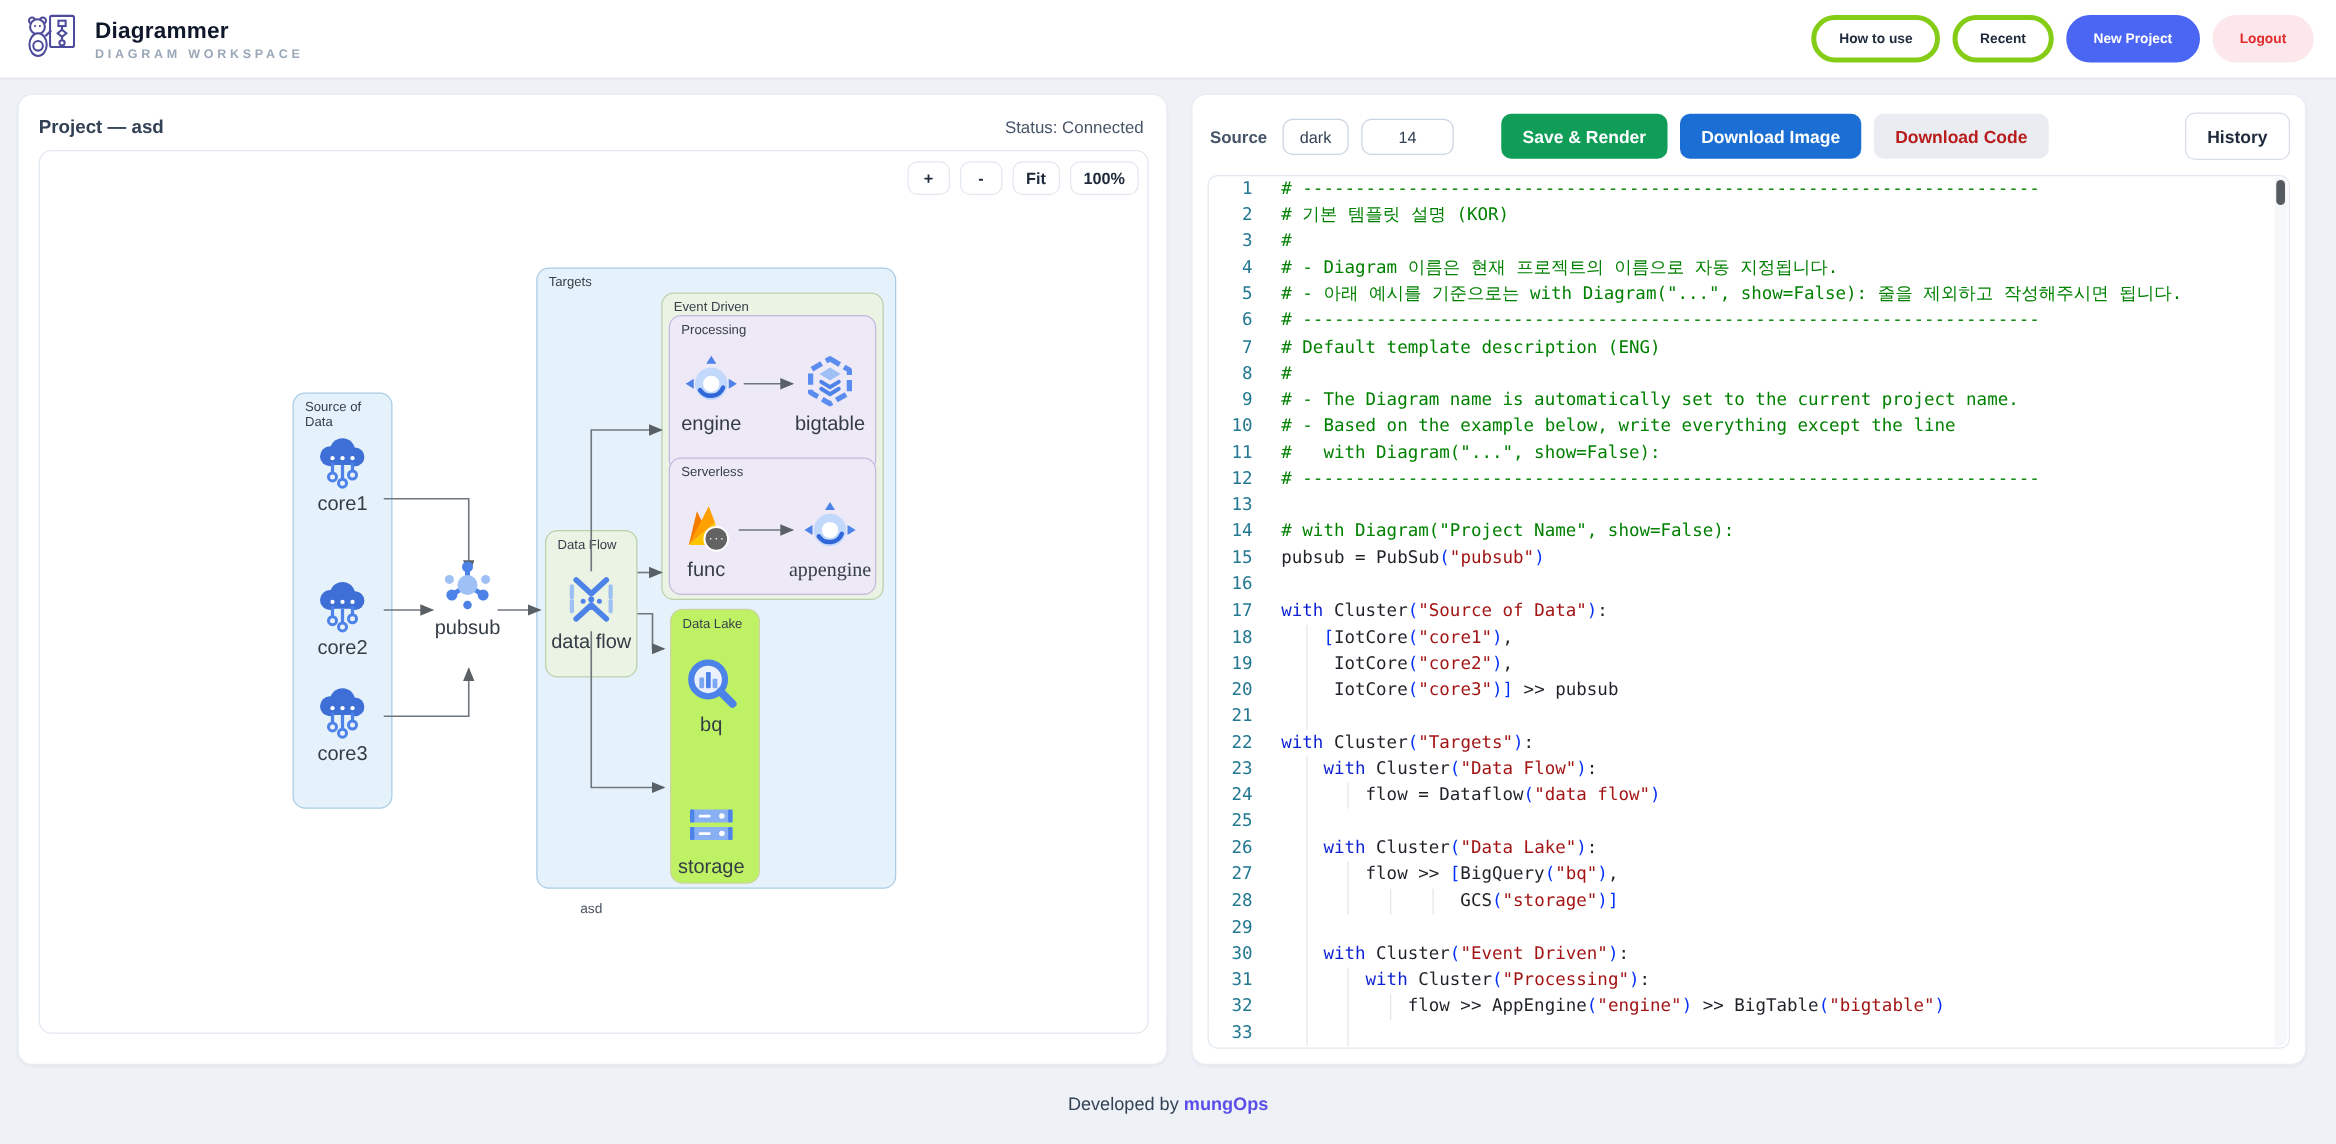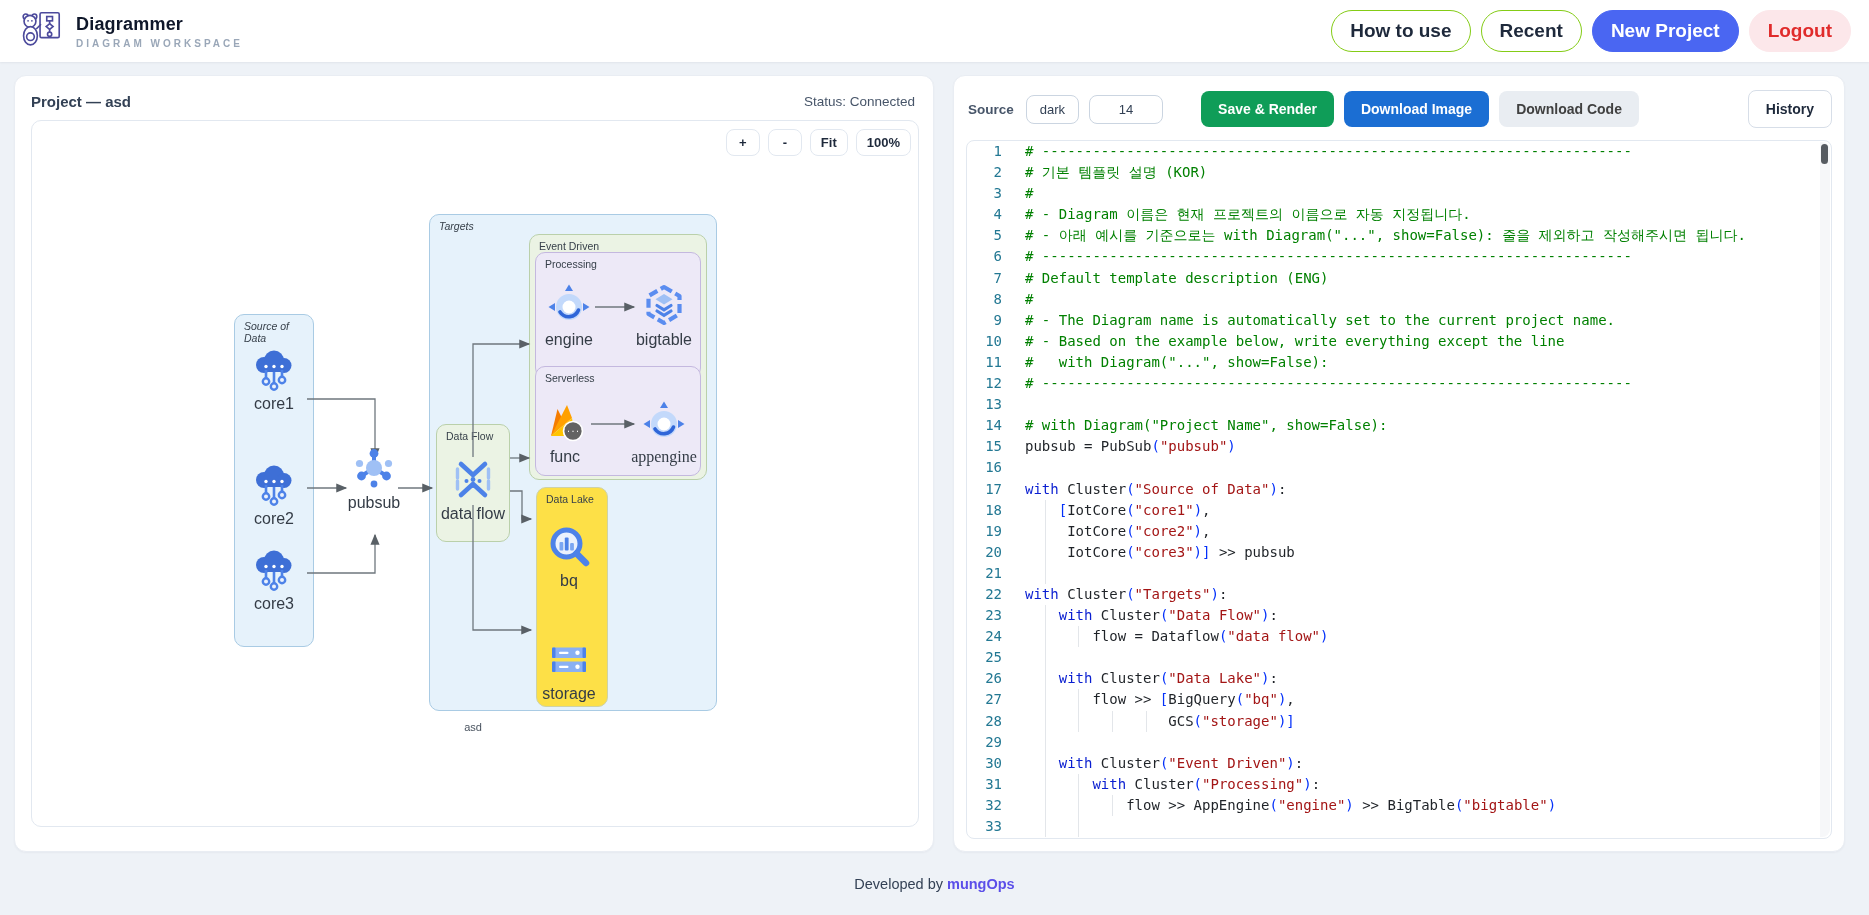--- a/index.html
+++ b/index.html
@@ -6,22 +6,22 @@
   html,body { width:1869px; height:915px; overflow:hidden;
     font-family:"Liberation Sans", sans-serif; background:#eef2f7; color:#1e293b; }
 
   
   .topbar { height:62px; background:#fff; display:flex; align-items:center;
     padding:0 18px; box-shadow:0 1px 2px rgba(15,23,42,.06); position:relative; z-index:5; }
   .logo { display:flex; align-items:center; gap:12px; }
   .logo-txt .t { font-size:18px; font-weight:700; color:#0f172a; letter-spacing:.2px; }
   .logo-txt .s { font-size:10px; font-weight:600; color:#9aa7b8; letter-spacing:3px; margin-top:3px; }
   .topbar .actions { margin-left:auto; display:flex; gap:10px; align-items:center; }
-  .pill { border-radius:999px; padding:9px 18px; font-size:19px; font-weight:600;
-    background:#fff; border:1px solid #84cc16; color:#1e293b; cursor:pointer; }
+  .pill { border-radius:999px; padding:9px 18px; font-size:11px; font-weight:600;
+    background:#fff; border:4px solid #84cc16; color:#1e293b; cursor:pointer; }
   .pill.primary { background:#4a66f2; border-color:#4a66f2; color:#fff; }
   .pill.danger  { background:#fce7ea; border-color:#fce7ea; color:#e02b2b; }
 
   
   .main { display:flex; gap:19px; padding:13px 14px 0 14px; }
   .card { background:#fff; border:1px solid #e9edf3; border-radius:12px;
     box-shadow:0 1px 2px rgba(15,23,42,.04); height:777px; }
   .card.left  { width:920px; }
   .card.right { width:892px; display:flex; flex-direction:column; }
 
@@ -31,41 +31,41 @@
   .lp-status { font-size:13.5px; color:#475569; }
   .canvas { position:relative; margin:0 16px; width:888px; height:707px;
     border:1px solid #e2e8f0; border-radius:10px; background:#fff; overflow:hidden; }
   .zoomctl { position:absolute; top:8px; right:7px; display:flex; gap:8px; z-index:40; }
   .zbtn { min-width:34px; height:27px; padding:0 10px; background:#fff; border:1px solid #e2e8f0;
     border-radius:8px; font-size:13px; font-weight:600; color:#1e293b; cursor:pointer; }
 
   
   .cluster { position:absolute; border-radius:10px; border:1px solid; }
   .cluster .clabel { font-size:10.5px; color:#37404a; padding:5px 0 0 9px; display:block; }
-  .c-blue   { background:#e6f2fb; border-color:#a9cbe4;font-style:italic; }
+  .c-blue   { background:#e6f2fb; border-color:#a9cbe4; }
   .c-green  { background:#ebf3e4; border-color:#bad0aa; }
   .c-purple { background:#ede9f7; border-color:#c4b8df; }
-  .c-olive  { background:#fde047; border-color:#ced2a6; }
+  .c-olive  { background:#bef264; border-color:#ced2a6; }
   .node { position:absolute; width:84px; text-align:center; }
   .node svg { display:block; margin:0 auto; }
   .node .nlabel { font-size:16px; color:#343c46; margin-top:2px; }
   .dname { position:absolute; font-size:11px; color:#4a5460; transform:translateX(-50%); }
   #edges { position:absolute; left:0; top:0; z-index:10; pointer-events:none; }
   .node, .dname { z-index:20; }
 
   
   .toolbar { display:flex; align-items:center; gap:10px; padding:14px 12px 12px 14px; }
   .src-label { font-size:13.5px; color:#475569; margin-right:2px;font-weight:bold; }
   .sel { border:1px solid #cbd5e1; border-radius:8px; padding:6px 13px; font-size:13px; color:#334155; background:#fff; cursor:pointer; }
   .numinput { width:74px; border:1px solid #cbd5e1; border-radius:8px; padding:6px 8px; font-size:13px;
     color:#334155; text-align:center; font-family:"Liberation Sans",sans-serif; }
   .btn { border:none; border-radius:8px; padding:10px 17px; font-size:14px; font-weight:600; cursor:pointer; }
   .btn.green { background:#0f9d58; color:#fff; margin-left:28px; }
   .btn.blue  { background:#1b6ed3; color:#fff; }
-  .btn.gray  { background:#e9edf2; color:#404040; }
+  .btn.gray  { background:#e9edf2; color:#b91c1c; }
   .btn.ghost { background:#fff; border:1px solid #d7dee8; color:#1e293b; margin-left:auto; }
 
   .editor { position:relative; margin:0 12px 12px 12px; flex:1; border:1px solid #e2e8f0;
     border-radius:8px; background:#fff; overflow:hidden;
     font-family:"DejaVu Sans Mono", monospace; font-size:14px; line-height:21.1px; }
   .erow { display:flex; }
   .gut { width:48px; flex:0 0 48px; text-align:right; padding-right:13px; color:#237893; user-select:none; }
   .codeln { position:relative; white-space:pre; padding-left:10px; flex:1; color:#1f2328; }
   .codeln i.g { position:absolute; top:0; bottom:0; border-left:1px solid #e3e6ea; }
   .tk-c { color:#008000; }

